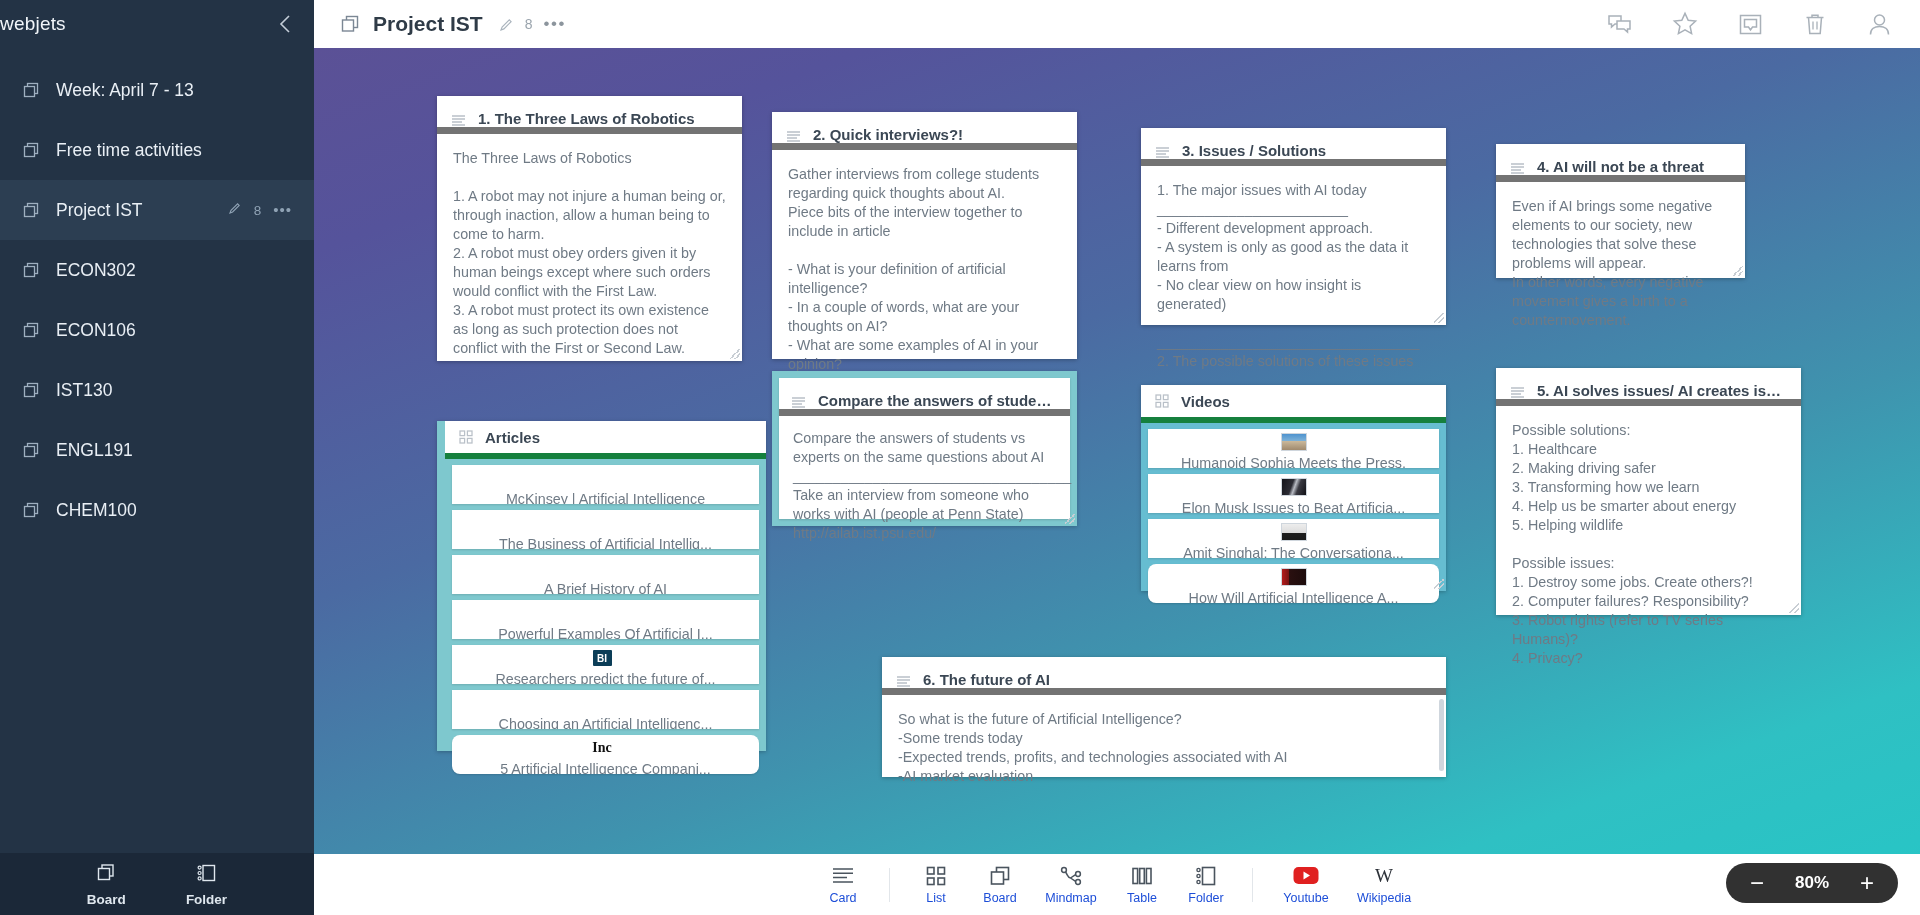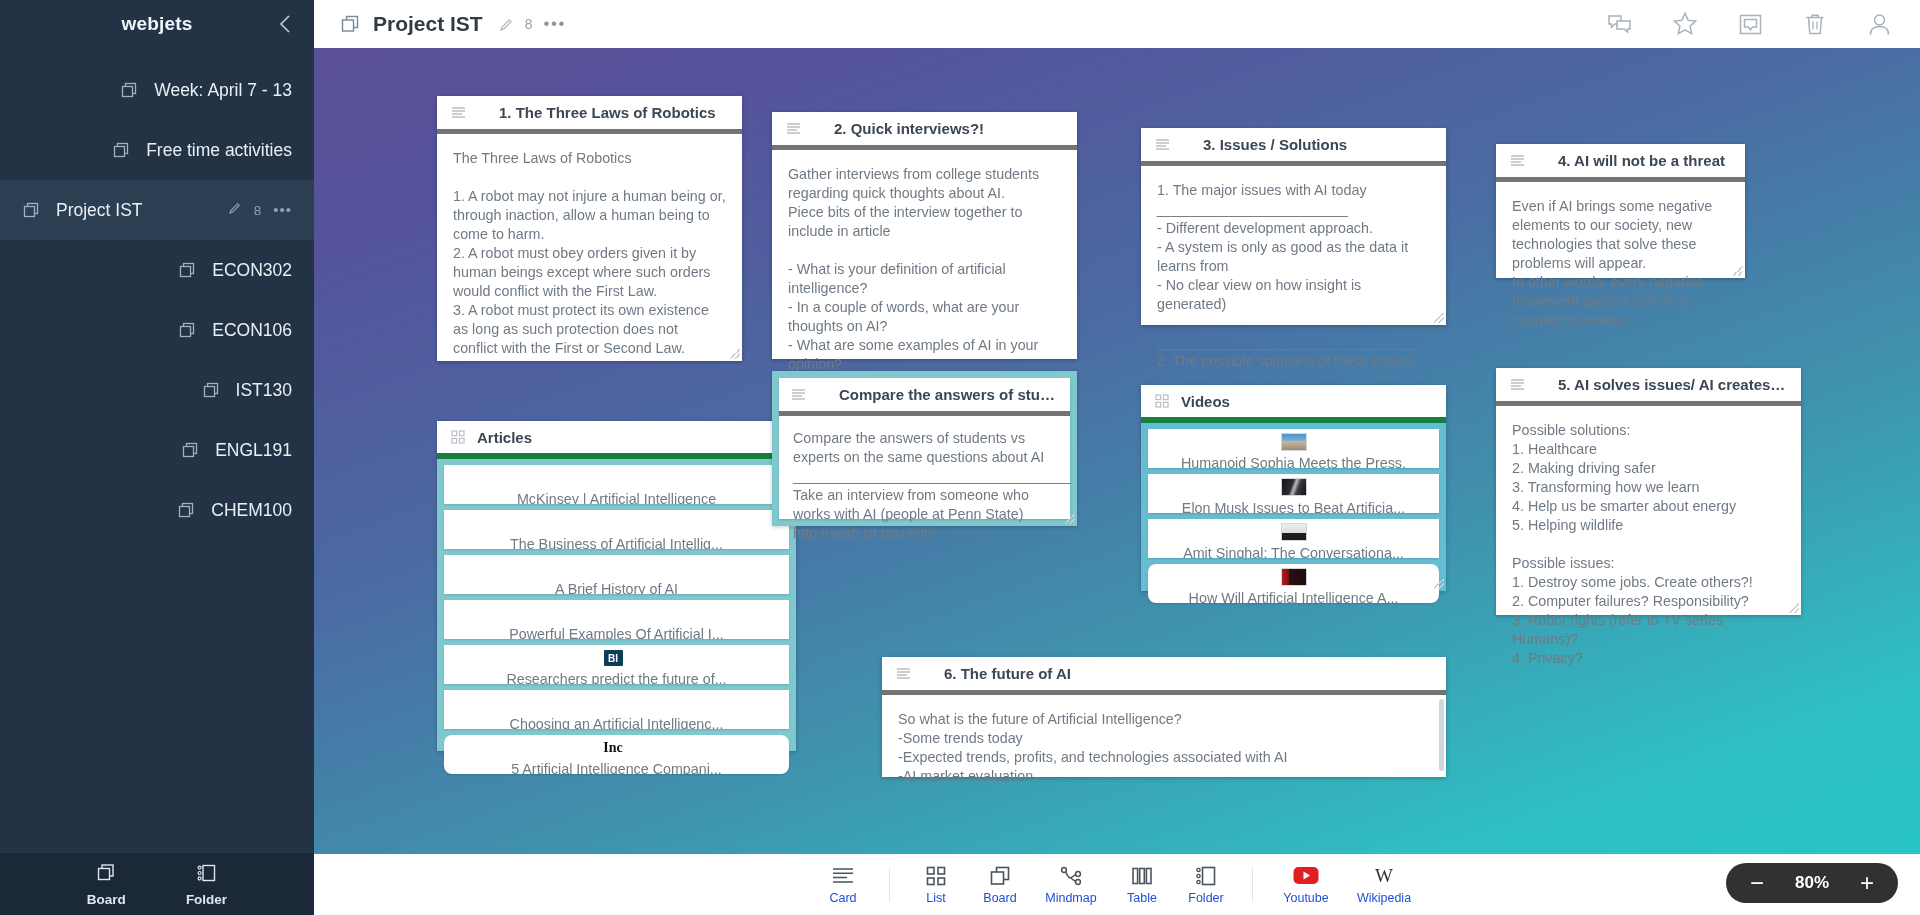--- a/index.html
+++ b/index.html
@@ -13,33 +13,32 @@
 
   
   #sidebar {
     width: 314px; height: 915px;
     background: #233345;
     position: relative;
     flex: 0 0 314px;
     color: #e8eef4;
   }
   .sb-head {
-    height: 48px; display: flex; align-items: center; justify-content: center;
+    height: 48px; display: flex; align-items: center; justify-content: flex-start;
     position: relative;
-    font-weight: bold;
   }
   .sb-title { font-size: 19px; color: #f2f6fa; letter-spacing: .2px; }
   .sb-collapse {
     position: absolute; right: 18px; top: 50%; transform: translateY(-50%);
     width: 22px; height: 22px; display: flex; align-items: center; justify-content: center;
   }
   .sb-list { margin-top: 12px; }
   .sb-item {
     height: 60px; display: flex; align-items: center; padding: 0 22px 0 22px;
-    position: relative; color: #dfe7ee; justify-content: flex-end;
+    position: relative; color: #dfe7ee;
   }
   .sb-item.active { background: #2c3e52; }
   .sb-ico { width: 34px; flex: 0 0 34px; display: flex; align-items: center; color: #9fb0c0; }
   .sb-label { font-size: 17.5px; color: #e9eff5; white-space: nowrap; }
   .sb-meta { margin-left: auto; display: flex; align-items: center; gap: 12px; color: #8fa2b4; }
   .sb-meta .cnt { font-size: 13.5px; }
   .dots { letter-spacing: 1px; font-size: 15px; line-height: 8px; }
 
   .sb-foot {
     position: absolute; bottom: 0; left: 0; width: 314px; height: 62px;
@@ -68,24 +67,23 @@
     overflow: hidden;
   }
 
   
   .card {
     position: absolute;
     background: #fff;
     box-shadow: 0 1px 4px rgba(0,0,0,.28);
   }
   .card-head {
-    display: flex; align-items: center; height: 38px;
-    padding: 0 14px; border-bottom: 5px solid #737373;
+    display: flex; align-items: flex-end; height: 38px;
+    padding: 0 14px; border-bottom: 7px solid #737373;
     background: #fff;
-    gap: 21px;
   }
   .card-head .hd-ico { color: #b9c0c8; display: flex; align-items: center; margin-right: 12px; }
   .card-head .hd-title {
     font-size: 15px; font-weight: bold; color: #3b4754;
     white-space: nowrap; overflow: hidden; text-overflow: ellipsis;
   }
   .card-body {
     padding: 15px 16px 16px 16px;
     font-size: 14.3px; line-height: 1.33; color: #6f7a85;
     white-space: pre-wrap;
@@ -353,21 +351,21 @@
           <span class="hd-title">1. The Three Laws of Robotics</span>
         </div>
         <div class="card-body">The Three Laws of Robotics
 
 1. A robot may not injure a human being or, through inaction, allow a human being to come to harm.
 2. A robot must obey orders given it by human beings except where such orders would conflict with the First Law.
 3. A robot must protect its own existence as long as such protection does not conflict with the First or Second Law.</div>
         <span class="resize-grip"></span>
       </div>
 
-      <div class="list-card" style="left:123px; top:373px; width:359px; height:330px; background:#7ec8ce;">
+      <div class="list-card" style="left:123px; top:373px; width:329px; height:330px; background:#7ec8ce;padding-left:8px;">
         <div class="lc-head">
           <span class="hd-ico">
             <svg width="14" height="14" viewBox="0 0 14 14">
                 <rect x="1" y="1" width="4.6" height="4.6" fill="none" stroke="#b9c0c8" stroke-width="1.25"></rect>
                 <rect x="8.4" y="1" width="4.6" height="4.6" fill="none" stroke="#b9c0c8" stroke-width="1.25"></rect>
                 <rect x="1" y="8.4" width="4.6" height="4.6" fill="none" stroke="#b9c0c8" stroke-width="1.25"></rect>
                 <rect x="8.4" y="8.4" width="4.6" height="4.6" fill="none" stroke="#b9c0c8" stroke-width="1.25"></rect>
               </svg>
           </span>
           <span class="hd-title">Articles</span>

